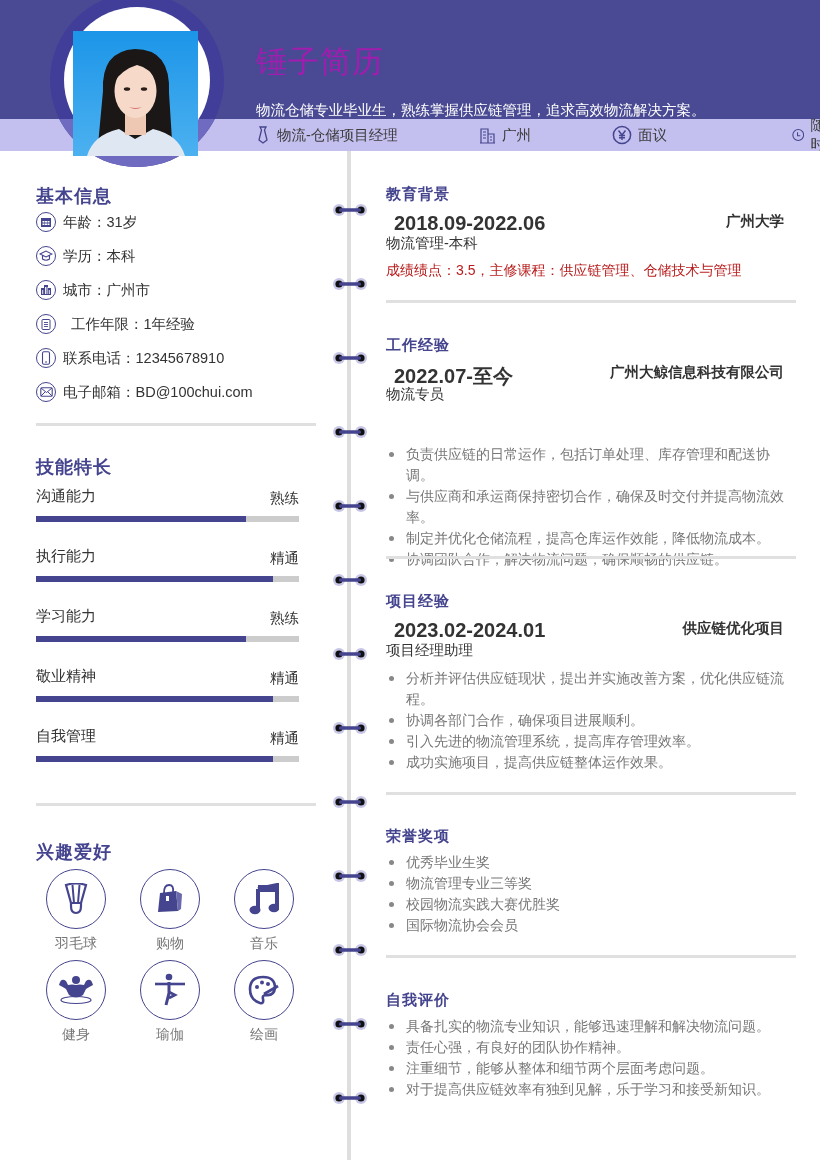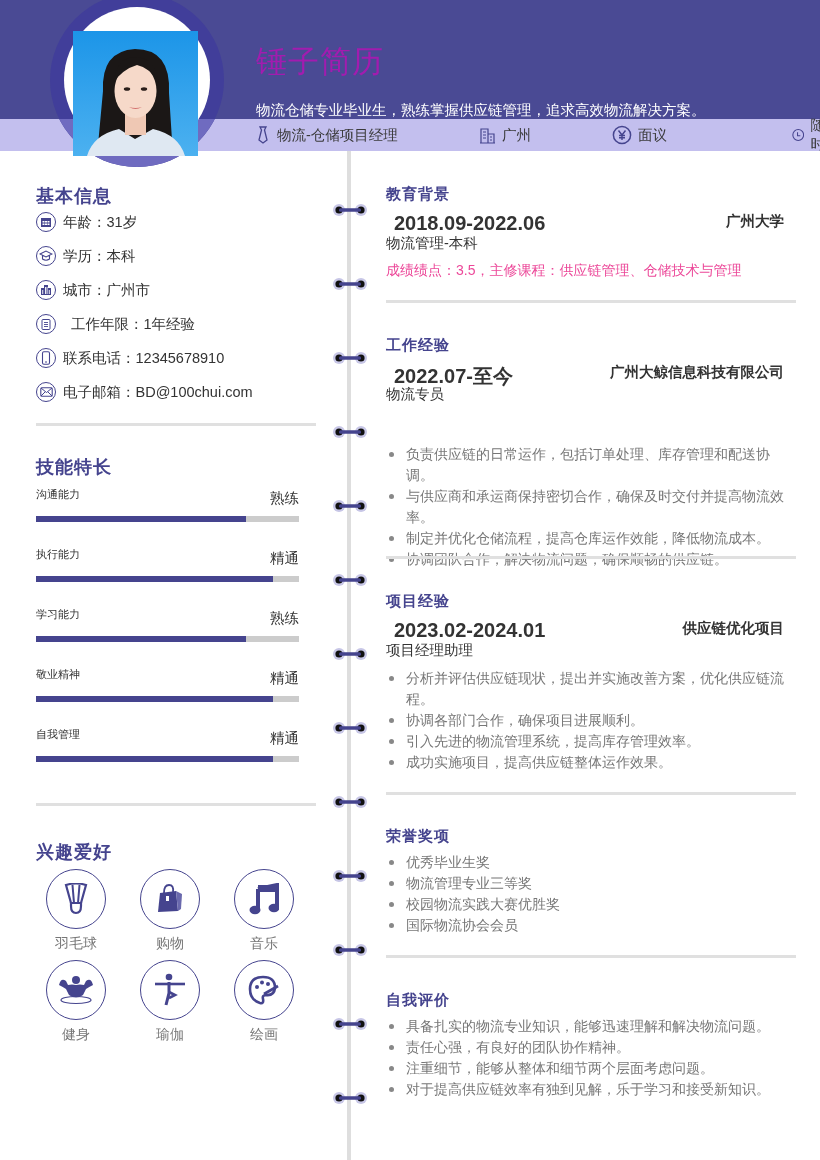--- a/index.html
+++ b/index.html
@@ -24,35 +24,35 @@
   
   .spine { position: absolute; left: 347px; top: 151px; width: 4px; height: 1009px; background: #dedede; }
   .ring { position: absolute; left: 332px; width: 36px; height: 14px; }
 
   
   .sec-title { position: absolute; font-size: 18px; font-weight: bold; color: #45448e; letter-spacing: 1px; }
   .info-row { position: absolute; left: 36px; display: flex; align-items: center; font-size: 14.5px; color: #333; height: 22px; }
   .info-icon { width: 20px; height: 20px; border: 1.4px solid #45448e; border-radius: 50%; display: flex; align-items: center; justify-content: center; margin-right: 7px; }
   .divider { position: absolute; height: 3px; background: #e0e0e0; }
 
-  .skill-name { position: absolute; left: 36px; font-size: 11px; color: #333; }
+  .skill-name { position: absolute; left: 36px; font-size: 15px; color: #333; }
   .skill-level { position: absolute; right: 521px; font-size: 14.5px; color: #333; text-align: right; }
   .skill-track { position: absolute; left: 36px; width: 263px; height: 6px; background: #cccccc; }
   .skill-fill { height: 6px; background: #45448e; }
 
   .hobby { position: absolute; width: 60px; text-align: center; }
   .hobby-circle { width: 60px; height: 60px; border: 1.5px solid #45448e; border-radius: 50%; display: flex; align-items: center; justify-content: center; margin: 0 auto; }
   .hobby-label { font-size: 14px; color: #777; margin-top: 6px; }
 
   
   .r-sec-title { position: absolute; left: 386px; font-size: 15px; font-weight: bold; color: #45448e; letter-spacing: 1px; }
   .r-date { position: absolute; left: 394px; font-size: 20px; font-weight: bold; color: #333; }
   .r-org { position: absolute; right: 36px; font-size: 14.5px; font-weight: bold; color: #333; text-align: right; }
   .r-role { position: absolute; left: 386px; font-size: 14.5px; color: #333; }
-  .r-text { position: absolute; left: 386px; font-size: 14px; color: #ec4899; }
+  .r-text { position: absolute; left: 386px; font-size: 14px; color: #b91c1c; }
   .r-list { position: absolute; left: 386px; width: 400px; list-style: none; }
   .r-list li { position: relative; padding-left: 20px; font-size: 14px; color: #777; line-height: 21px; }
   .r-list li::before { content: ""; position: absolute; left: 3px; top: 8px; width: 5px; height: 5px; border-radius: 50%; background: #888; }
   .r-divider { position: absolute; left: 386px; width: 410px; height: 3px; background: #e0e0e0; }
 </style>
 </head>
 <body>
 
 <div class="header-top"></div>
 <div class="header-bar"></div>

